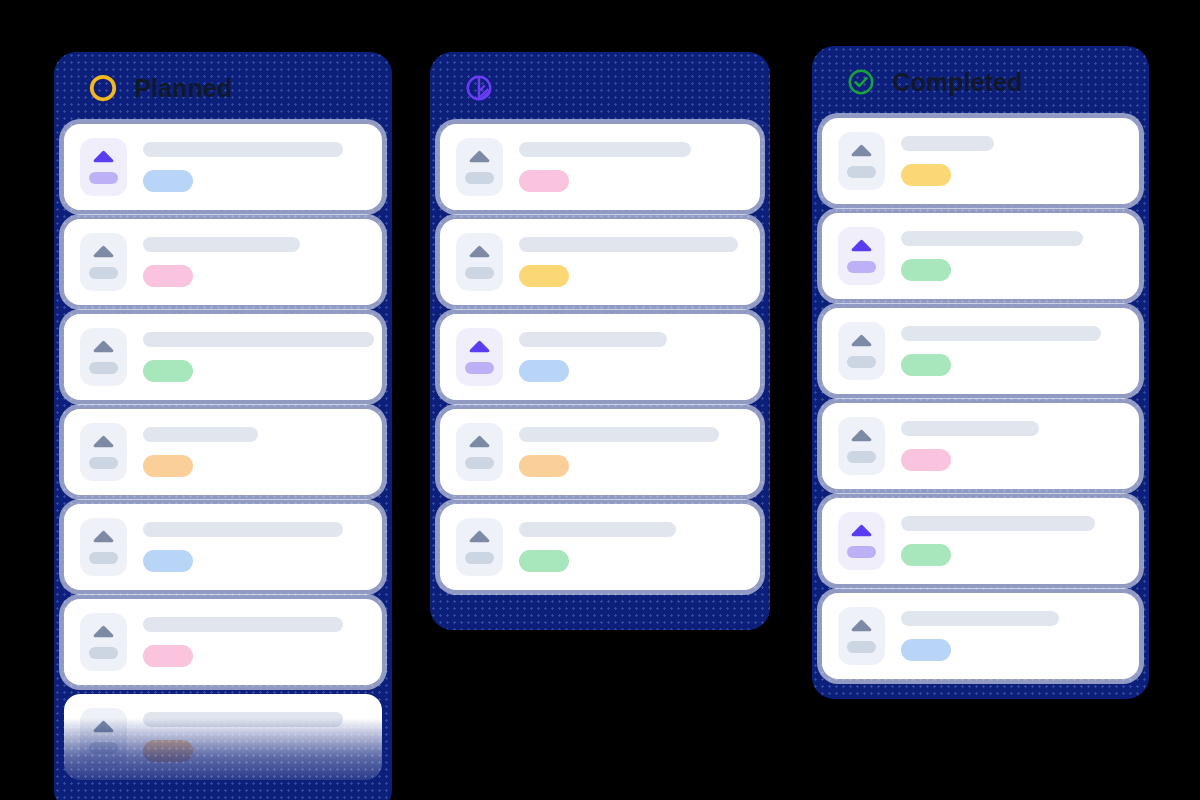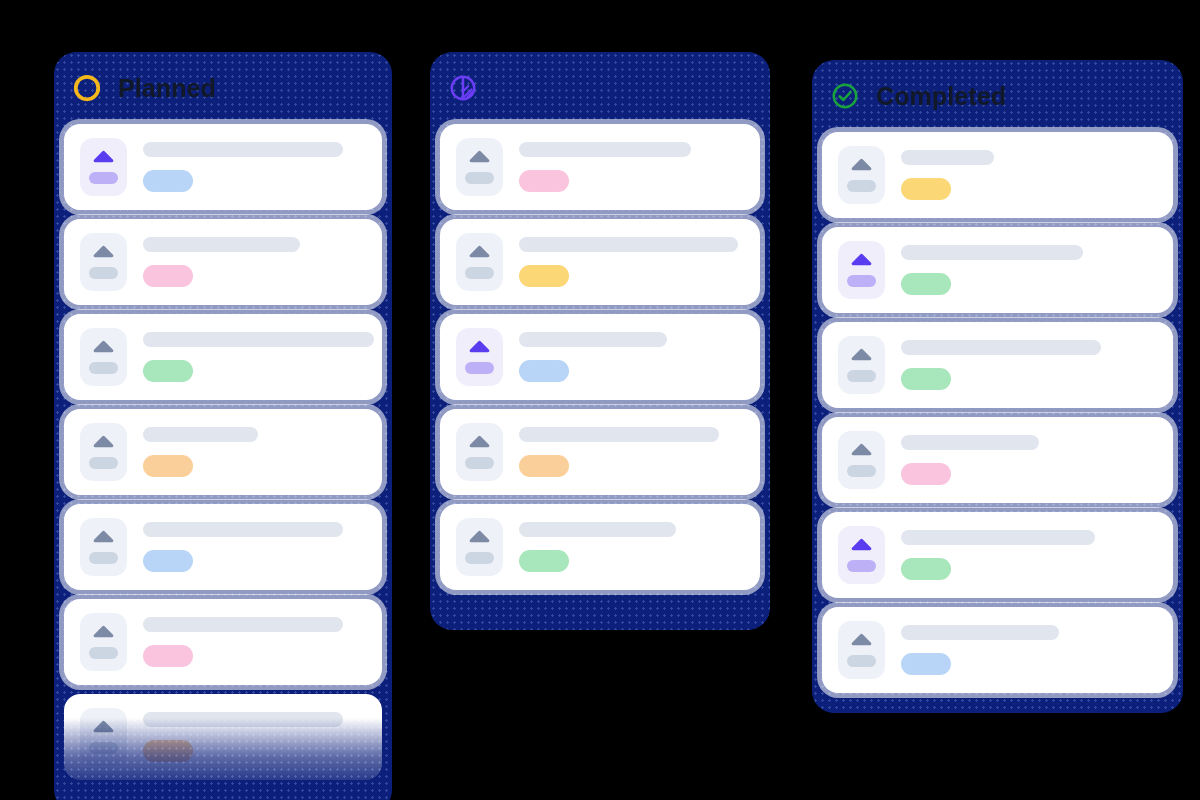--- a/index.html
+++ b/index.html
@@ -24,29 +24,29 @@
     position: absolute;
     background-color: #0c1f7a;
     background-image: radial-gradient(circle, rgba(120,150,230,0.35) 1px, transparent 1.1px);
     background-size: 7px 7px;
     border-radius: 22px;
     overflow: hidden;
   }
 
   .col-planned   { left: 54px;  top: 52px; width: 338px; height: 760px; }
   .col-progress  { left: 430px; top: 52px; width: 340px; height: 578px; }
-  .col-completed { left: 812px; top: 60px; width: 371px; height: 653px; }
+  .col-completed { left: 812px; top: 46px; width: 337px; height: 653px; }
 
   
   .col-header {
     height: 72px;
     display: flex;
     align-items: center;
     gap: 16px;
-    padding: 0 0 0 18px;
+    padding: 0 0 0 34px;
   }
 
   .col-icon {
     width: 30px;
     height: 30px;
     flex: 0 0 30px;
     display: block;
   }
 
   .col-title {

